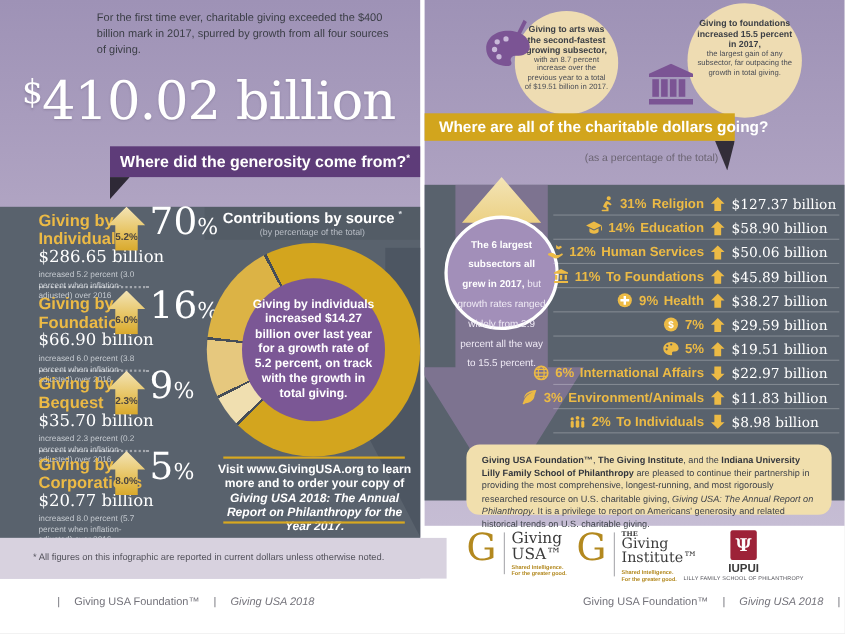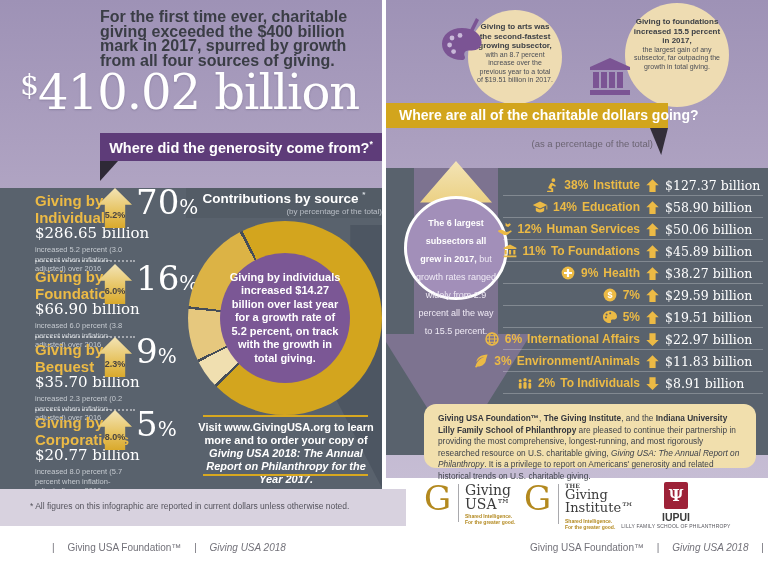--- a/index.html
+++ b/index.html
@@ -55,21 +55,21 @@
   .tagline{font-size:5px;line-height:6px;font-weight:bold;color:#b3891f;}
   sup{font-size:60%;}
 </style>
 </head>
 <body>
 
 <div class="canvas">
 
   <div class="abs page-left">
 
-    <div class="abs" style="left:100px;top:10px;width:272px;font-size:16px;line-height:14.5px;font-weight:bold;color:#3a3d45;">For the first time ever, charitable giving exceeded the $400 billion mark in 2017, spurred by growth from all four sources of giving.</div>
+    <div class="abs" style="left:88px;top:10px;width:272px;font-size:10px;line-height:14.5px;font-weight:normal;color:#3a3d45;">For the first time ever, charitable giving exceeded the $400 billion mark in 2017, spurred by growth from all four sources of giving.</div>
 
     <div class="abs serif" style="left:20px;top:64px;color:#fff;font-size:48px;letter-spacing:-1px;white-space:nowrap;text-shadow:0 1px 2px rgba(60,50,80,.25);">
       <span style="font-size:30px;vertical-align:14px;">$</span><span>410.02</span>
       <span>billion</span>
     </div>
 
     <div class="abs" style="left:100px;top:133px;width:282px;height:28px;background:#5e3c79;display:flex;align-items:center;justify-content:center;">
       <span style="color:#fff;font-weight:bold;font-size:14.5px;white-space:nowrap;">
         <span>Where did the generosity come from?</span><sup>*</sup>
       </span>
@@ -142,21 +142,21 @@
       <div class="abs serif" style="left:136px;top:-6px;color:#fff;">
         <span style="font-size:34px;">5</span><span style="font-size:20px;">%</span>
       </div>
     </div>
 
     <div class="abs" style="left:186px;top:190px;width:196px;text-align:center;">
       <div style="color:#fff;font-weight:bold;font-size:13.5px;">
         <span>Contributions by source</span>
         <sup style="color:#d9dde2;">*</sup>
       </div>
-      <div style="color:#b9bec6;font-size:8px;margin-top:1px;text-align:right;">(by percentage of the total)</div>
+      <div style="color:#b9bec6;font-size:8px;margin-top:1px;">(by percentage of the total)</div>
     </div>
 
     <div class="abs donut" style="left:188px;top:221px;width:194px;height:194px;">
       <div class="abs donut-center" style="left:32px;top:32px;width:130px;height:130px;">
         <div style="padding:6px;">Giving by individuals increased $14.27 billion over last year for a growth rate of 5.2 percent, on track with the growth in total giving.</div>
       </div>
     </div>
 
     <div class="abs gold-rule" style="left:203px;top:415px;width:165px;"></div>
     <div class="abs" style="left:196px;top:421px;width:180px;text-align:center;color:#fff;font-weight:bold;font-size:11px;line-height:13px;">
@@ -223,22 +223,22 @@
     </div>
 
     <div class="abs" style="left:69px;top:174px;width:310px;">
 
       <div class="row">
         <span class="icn">
           <svg width="16" height="16" viewBox="0 0 16 16">
               <path class="ic-fill" d="M10.4 1.3a1.9 1.9 0 110 3.8 1.9 1.9 0 010-3.8zM8.8 5.8c-1 .3-1.6 1-2.1 2L5.5 10c-.3.6-.1 1.2.5 1.5l2.3 1v1.2H4.6c-.9 0-.9 1.3 0 1.3h5.6v-3.4l-1.8-1 1.1-2.1 2.3 1c.9.4 1.5-.8.7-1.3L9.9 6.2c-.4-.3-.7-.5-1.1-.4z"></path>
             </svg>
         </span>
-        <span class="pct">38%</span>
-        <span class="lbl">Institute</span>
+        <span class="pct">31%</span>
+        <span class="lbl">Religion</span>
         <span class="ind">
           <svg width="15" height="15" viewBox="0 0 16 16">
               <path class="ic-fill" d="M8 1.2l6.6 6.4h-3.3v7.2H4.7V7.6H1.4L8 1.2z"></path>
             </svg>
         </span>
         <span class="amt">$127.37 billion</span>
         <i class="rline"></i>
       </div>
 
       <div class="row">
@@ -396,21 +396,21 @@
               </g>
             </svg>
         </span>
         <span class="pct">2%</span>
         <span class="lbl">To Individuals</span>
         <span class="ind">
           <svg width="15" height="15" viewBox="0 0 16 16">
               <path class="ic-fill" d="M8 1.2l6.6 6.4h-3.3v7.2H4.7V7.6H1.4L8 1.2z"></path>
             </svg>
         </span>
-        <span class="amt">$8.91 billion</span>
+        <span class="amt">$8.98 billion</span>
         <i class="rline"></i>
       </div>
     </div>
 
     <div class="abs cream-box" style="left:38px;top:404px;width:332px;height:64px;padding:9px 14px 0 14px;box-sizing:border-box;">
       <b>Giving USA Foundation™</b><span>, </span><b>The Giving Institute</b><span>, and the </span><b>Indiana University Lilly Family School of Philanthropy</b><span> are pleased to continue their partnership in providing the most comprehensive, longest-running, and most rigorously researched resource on U.S. charitable giving, </span><span style="font-style:italic;">Giving USA: The Annual Report on Philanthropy</span><span>. It is a privilege to report on Americans' generosity and related historical trends on U.S. charitable giving.</span>
     </div>
   </div>
 
   <div class="abs" style="left:424px;top:482px;width:120px;height:44px;">

